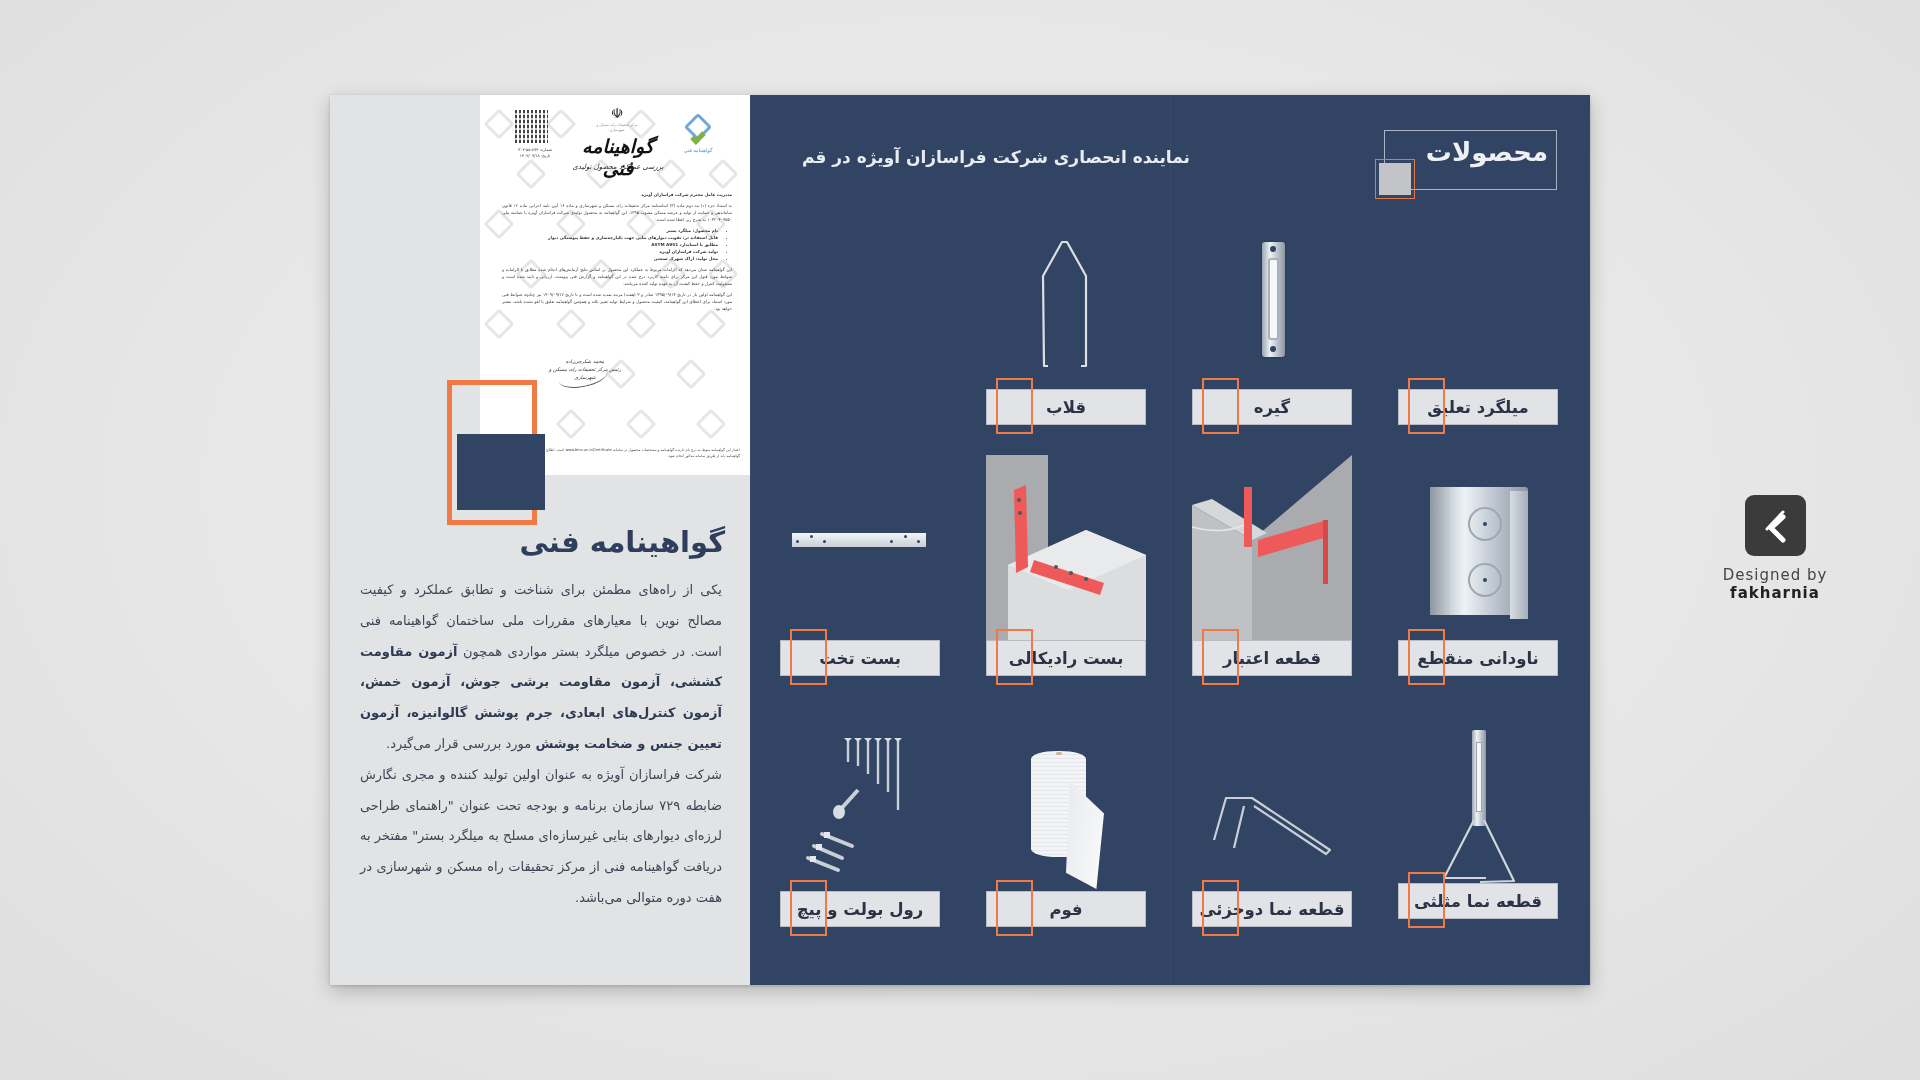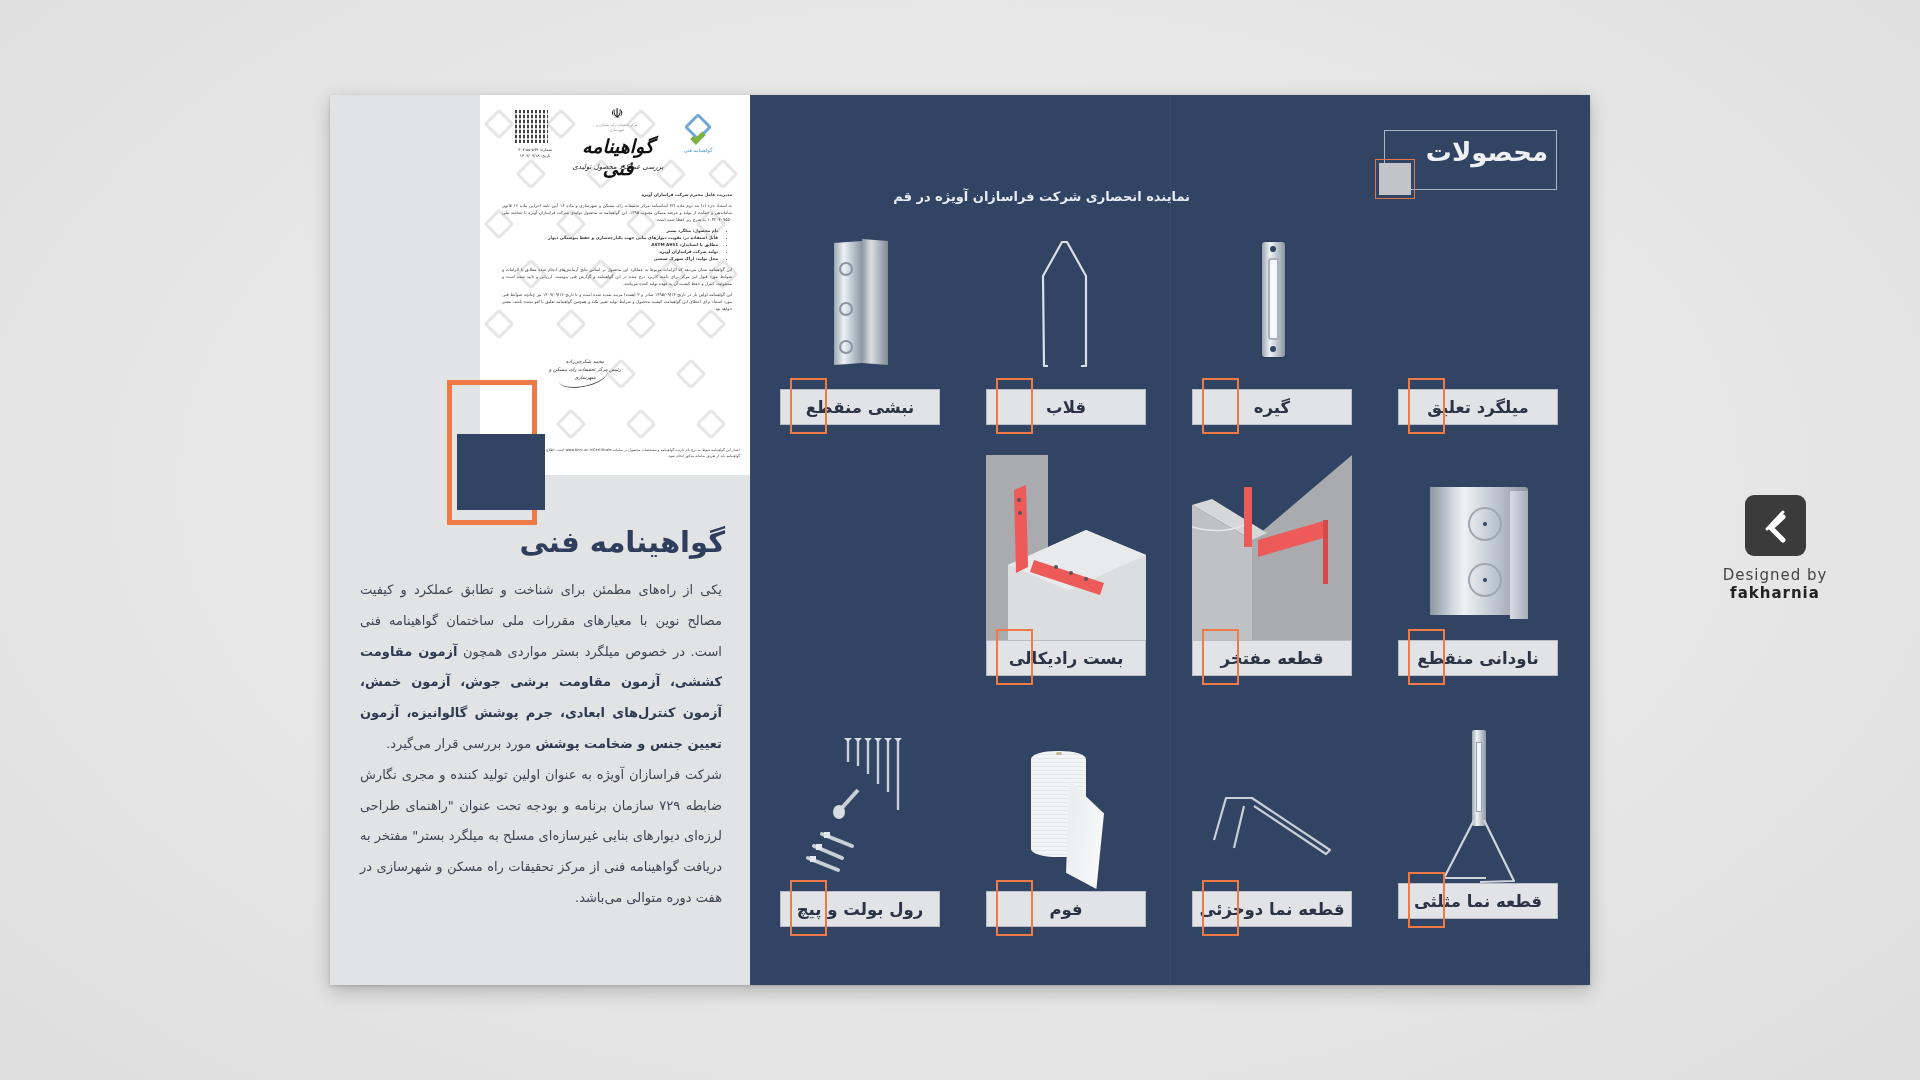--- a/index.html
+++ b/index.html
@@ -126,21 +126,21 @@
   .products-deco-orange {
     position: absolute; left: 1045px; top: 64px; width: 40px; height: 40px;
     border: 1px solid #e57640;
   }
   .products-deco-gray {
     position: absolute; left: 1049px; top: 68px; width: 32px; height: 32px;
     background: #c2c4c7;
   }
   .dealer-text {
     position: absolute; left: 460px; top: 52px; width: 400px; direction: rtl; text-align: right;
-    font-size: 13px; font-weight: bold; color: #e8ebf0; margin-top: 42px;
+    font-size: 17px; font-weight: bold; color: #e8ebf0;
   }
 
   
   .product {
     position: absolute; width: 160px; height: 250px;
   }
   .product .img-area {
     position: absolute; left: 0; top: 0; width: 160px; height: 190px;
   }
   .product .label-box {
@@ -287,31 +287,20 @@
   <div class="product" style="left:656px;top:109px">
     <div class="img-area">
       <svg width="160" height="190" viewBox="0 0 160 190" style="position:absolute;left:0;top:0">
         <path d="M62,162 L58,162 L57,72 L76,38 L81,38 L100,72 L100,162 L95,162" fill="none" stroke="#dcdfe3" stroke-width="2.2" stroke-linejoin="round"></path>
       </svg>
     </div>
     <div class="label-box">قلاب</div>
     <div class="label-deco"></div>
   </div>
 
-  <div class="product" style="left:450px;top:109px">
-    <div class="img-area">
-      <div class="metal" style="position:absolute;left:54px;top:38px;width:28px;height:122px;transform:skewY(-4deg)"></div>
-      <div class="metal" style="position:absolute;left:82px;top:36px;width:26px;height:124px;transform:skewY(4deg);filter:brightness(0.92)"></div>
-      <div style="position:absolute;left:59px;top:58px;width:14px;height:14px;border:2px solid #8a949e;border-radius:50%"></div>
-      <div style="position:absolute;left:59px;top:98px;width:14px;height:14px;border:2px solid #8a949e;border-radius:50%"></div>
-      <div style="position:absolute;left:59px;top:136px;width:14px;height:14px;border:2px solid #8a949e;border-radius:50%"></div>
-    </div>
-    <div class="label-box">نبشی منقطع</div>
-    <div class="label-deco"></div>
-  </div>
 
   <div class="product" style="left:1068px;top:360px">
     <div class="img-area">
       <div class="metal" style="position:absolute;left:32px;top:32px;width:98px;height:128px;border-radius:3px"></div>
       <div style="position:absolute;left:32px;top:32px;width:20px;height:128px;background:linear-gradient(90deg,#8d97a1,#c6ced6)"></div>
       <div style="position:absolute;left:112px;top:36px;width:18px;height:128px;background:linear-gradient(90deg,#d7dde3,#a5afb9)"></div>
       <div style="position:absolute;left:70px;top:52px;width:34px;height:34px;border:2px solid #9ea8b2;border-radius:50%"></div>
       <div style="position:absolute;left:70px;top:108px;width:34px;height:34px;border:2px solid #9ea8b2;border-radius:50%"></div>
       <div style="position:absolute;left:85px;top:67px;width:4px;height:4px;background:#314463;border-radius:50%"></div>
       <div style="position:absolute;left:85px;top:123px;width:4px;height:4px;background:#314463;border-radius:50%"></div>
@@ -325,21 +314,21 @@
       <svg width="160" height="190" viewBox="0 0 160 190" style="position:absolute;left:0;top:0">
         <polygon points="0,50 60,85 60,190 0,190" fill="#bfc1c4"></polygon>
         <polygon points="60,85 160,0 160,190 60,190" fill="#a9abae"></polygon>
         <polygon points="0,50 60,85 75,78 20,44" fill="#d6d7d9"></polygon>
         <rect x="52" y="32" width="8" height="60" fill="#ee5a5a"></rect>
         <polygon points="66,85 135,65 135,82 66,102" fill="#ee5a5a"></polygon>
         <rect x="131" y="65" width="5" height="64" fill="#d94848"></rect>
         <path d="M0,72 Q30,80 52,70" fill="none" stroke="#e8e8e8" stroke-width="1.4"></path>
       </svg>
     </div>
-    <div class="label-box">قطعه مفتخر</div>
+    <div class="label-box">قطعه اعتبار</div>
     <div class="label-deco"></div>
   </div>
 
   <div class="product" style="left:656px;top:360px">
     <div class="img-area" style="overflow:hidden">
       <svg width="160" height="190" viewBox="0 0 160 190" style="position:absolute;left:0;top:0">
         <rect x="0" y="0" width="62" height="190" fill="#a9abae"></rect>
         <polygon points="22,110 100,75 160,100 160,190 22,190" fill="#dcdddf"></polygon>
         <polygon points="22,110 100,75 160,100 82,135" fill="#e9eaeb"></polygon>
         <polygon points="28,35 40,30 42,112 30,118" fill="#ee5a5a"></polygon>
@@ -348,20 +337,33 @@
         <circle cx="34" cy="58" r="2" fill="#555"></circle>
         <circle cx="70" cy="112" r="2" fill="#555"></circle>
         <circle cx="85" cy="118" r="2" fill="#555"></circle>
         <circle cx="100" cy="124" r="2" fill="#555"></circle>
       </svg>
     </div>
     <div class="label-box">بست رادیکالی</div>
     <div class="label-deco"></div>
   </div>
 
+  <div class="product" style="left:450px;top:360px">
+    <div class="img-area">
+      <div class="metal" style="position:absolute;left:12px;top:78px;width:134px;height:14px;background:linear-gradient(180deg,#f4f6f8,#c8cfd6)"></div>
+      <div style="position:absolute;left:16px;top:85px;width:3px;height:3px;background:#314463;border-radius:50%"></div>
+      <div style="position:absolute;left:30px;top:80px;width:3px;height:3px;background:#314463;border-radius:50%"></div>
+      <div style="position:absolute;left:43px;top:85px;width:3px;height:3px;background:#314463;border-radius:50%"></div>
+      <div style="position:absolute;left:110px;top:85px;width:3px;height:3px;background:#314463;border-radius:50%"></div>
+      <div style="position:absolute;left:124px;top:80px;width:3px;height:3px;background:#314463;border-radius:50%"></div>
+      <div style="position:absolute;left:137px;top:85px;width:3px;height:3px;background:#314463;border-radius:50%"></div>
+    </div>
+    <div class="label-box">بست تخت</div>
+    <div class="label-deco"></div>
+  </div>
 
   <div class="product" style="left:1068px;top:603px">
     <div class="img-area">
       <div class="metal" style="position:absolute;left:74px;top:32px;width:14px;height:96px;border-radius:2px"></div>
       <div style="position:absolute;left:78px;top:44px;width:6px;height:70px;background:#f4f6f8;border:1px solid #9aa4ae"></div>
       <svg width="160" height="190" viewBox="0 0 160 190" style="position:absolute;left:0;top:0">
         <path d="M76,122 L46,180 L88,180 M86,122 L116,183 L82,184" fill="none" stroke="#cfd5db" stroke-width="2.2" stroke-linejoin="round"></path>
       </svg>
     </div>
     <div class="label-box">قطعه نما مثلثی</div>

